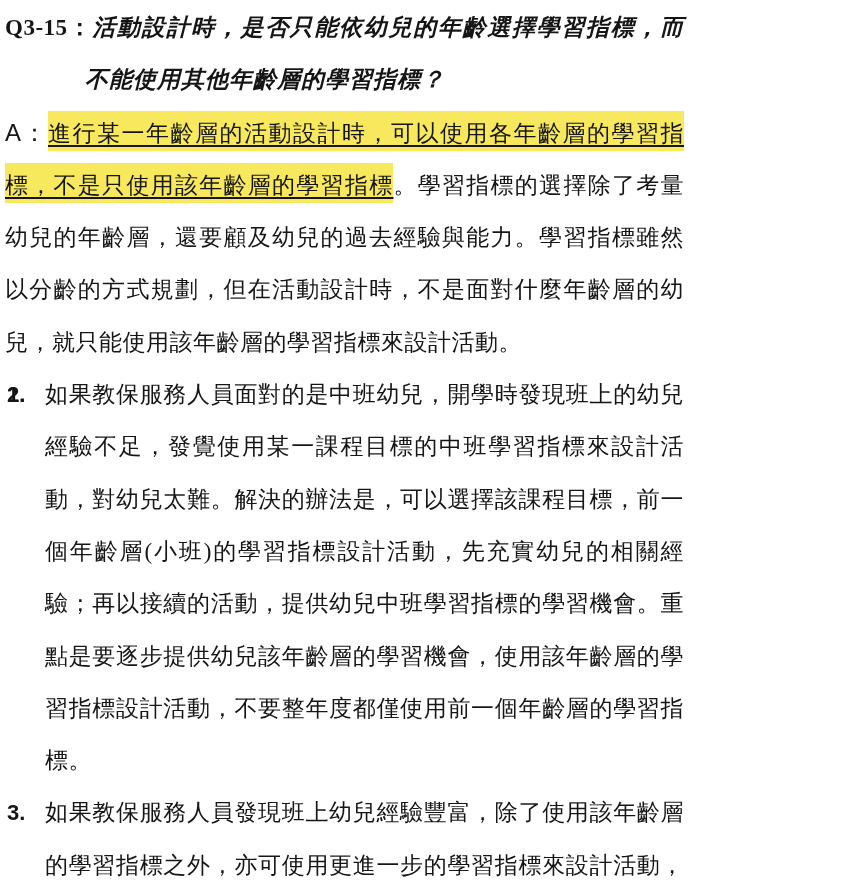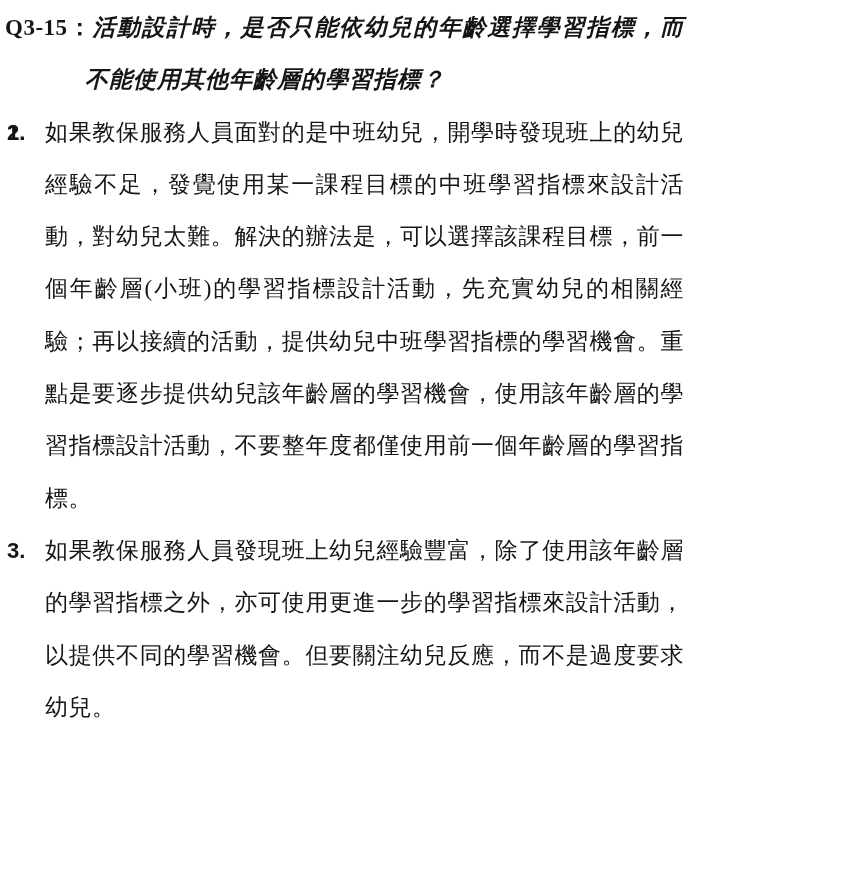--- a/index.html
+++ b/index.html
@@ -72,20 +72,23 @@
 </style>
 </head>
 <body>
 
 <div class="page">
 
   <div class="q-title">
     <span class="q-num">Q3-15：</span><span class="q-text">活動設計時，是否只能依幼兒的年齡選擇學習指標，而不能使用其他年齡層的學習指標？</span>
   </div>
 
+  <div class="answer">
+    <span class="a-label">A：</span><span class="hl">進行某一年齡層的活動設計時，可以使用各年齡層的學習指標，不是只使用該年齡層的學習指標</span><span>。學習指標的選擇除了考量幼兒的年齡層，還要顧及幼兒的過去經驗與能力。學習指標雖然以分齡的方式規劃，但在活動設計時，不是面對什麼年齡層的幼兒，就只能使用該年齡層的學習指標來設計活動。</span>
+  </div>
 
   <div class="item">
     <span class="num">1.</span>
   </div>
 
   <div class="item">
     <span class="num">2.</span>
     <span>如果教保服務人員面對的是中班幼兒，開學時發現班上的幼兒經驗不足，發覺使用某一課程目標的中班學習指標來設計活動，對幼兒太難。解決的辦法是，可以選擇該課程目標，前一個年齡層(小班)的學習指標設計活動，先充實幼兒的相關經驗；再以接續的活動，提供幼兒中班學習指標的學習機會。重點是要逐步提供幼兒該年齡層的學習機會，使用該年齡層的學習指標設計活動，不要整年度都僅使用前一個年齡層的學習指標。</span>
   </div>
 

